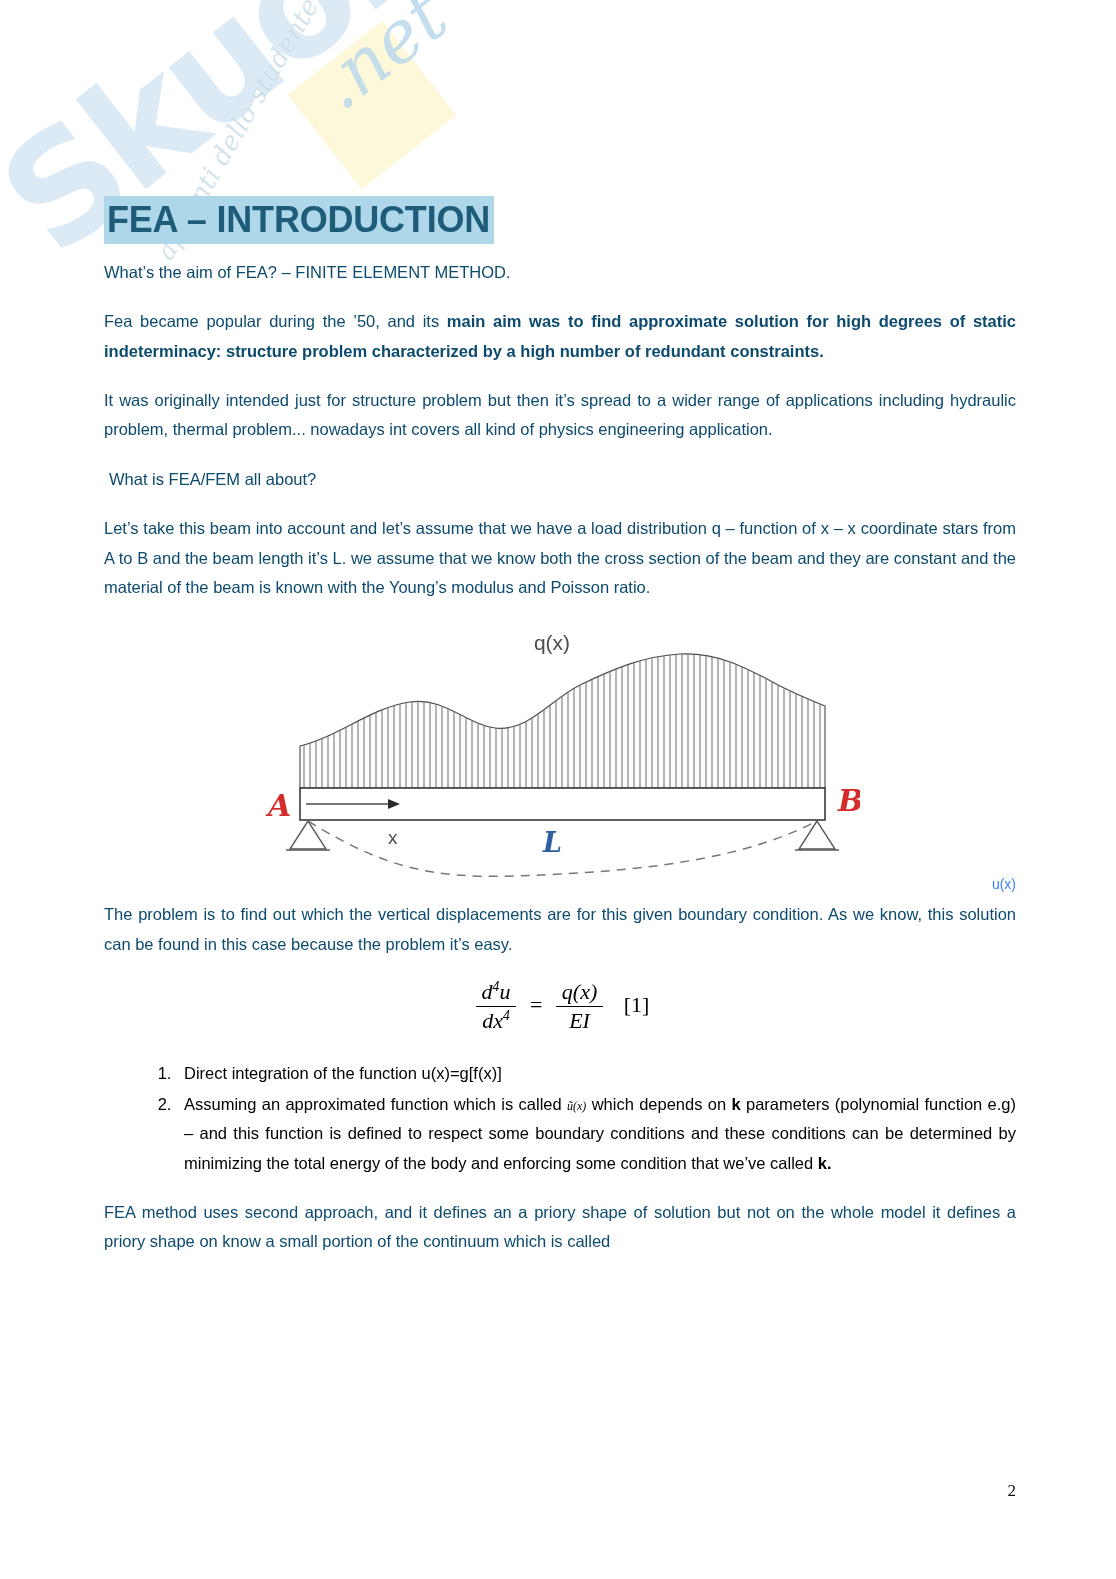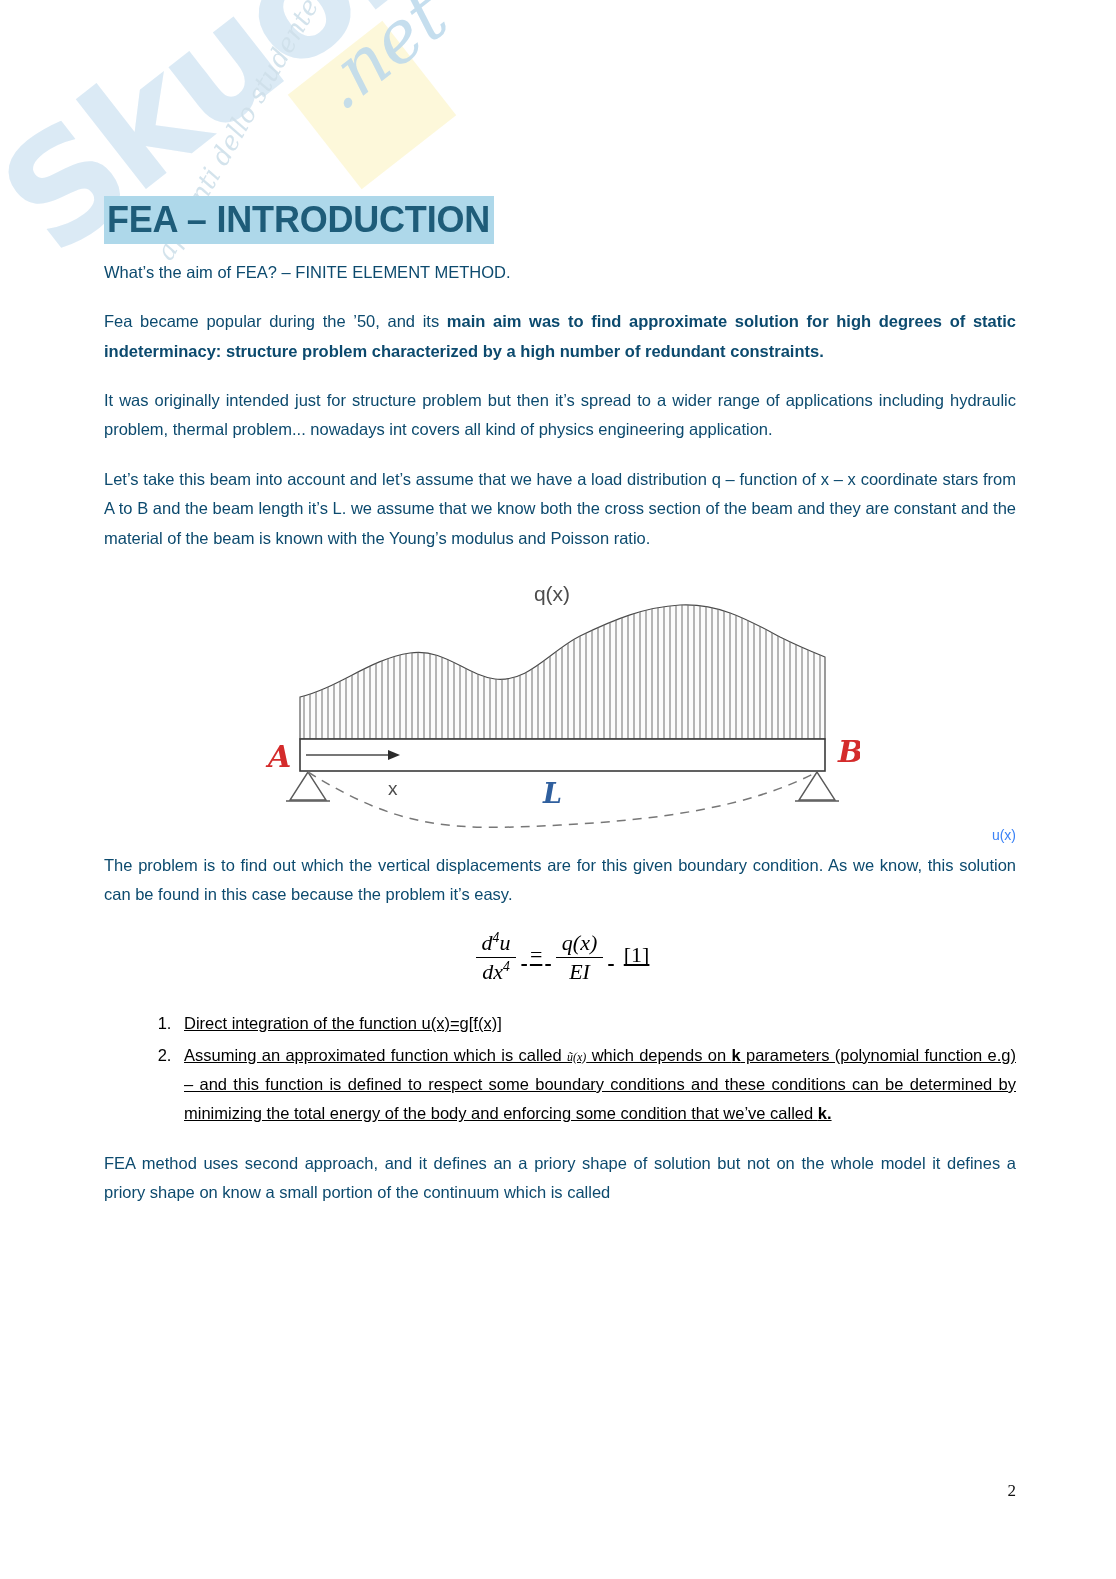--- a/index.html
+++ b/index.html
@@ -125,21 +125,20 @@
   .figure svg { display: block; margin: 0 auto; }
 
   
   .equation {
     margin: 6px 0 24px 0;
     text-align: center;
     font-family: "Liberation Serif", serif;
     font-style: italic;
     font-size: 22px;
     color: #000;
-    text-decoration: underline;
   }
   .frac {
     display: inline-block;
     vertical-align: middle;
     text-align: center;
     margin: 0 5px;
   }
   .frac .num { display: block; padding: 0 6px 1px 6px; }
   .frac .den { display: block; border-top: 1.4px solid #000; padding: 1px 6px 0 6px; }
   .eq-sign { font-style: normal; margin: 0 3px; }
@@ -150,21 +149,20 @@
   ol.methods {
     margin: 0 0 20px 0;
     padding-left: 72px;
     font-size: 16.5px;
     line-height: 1.78;
   }
   ol.methods li {
     margin-bottom: 2px;
     text-align: justify;
     padding-left: 8px;
-    text-decoration: underline;
   }
   ol.methods li::marker { font-size: 16.5px; }
   .mathit {
     font-family: "Liberation Serif", serif;
     font-style: italic;
     font-size: 12px;
   }
 
   
   .page-number {
@@ -196,20 +194,21 @@
     </h1>
 
     <p class="body nojust">What’s the aim of FEA? – FINITE ELEMENT METHOD.</p>
 
     <p class="body">
       <span>Fea became popular during the ’50, and its </span><span class="b">main aim was to find approximate solution for high degrees of static indeterminacy: structure problem characterized by a high number of redundant constraints.</span>
     </p>
 
     <p class="body">It was originally intended just for structure problem but then it’s spread to a wider range of applications including hydraulic problem, thermal problem... nowadays int covers all kind of physics engineering application.</p>
 
+    <p class="body nojust indent1">What is FEA/FEM all about?</p>
 
     <p class="body">Let’s take this beam into account and let’s assume that we have a load distribution q – function of x – x coordinate stars from A to B and the beam length it’s L. we assume that we know both the cross section of the beam and they are constant and the material of the beam is known with the Young’s modulus and Poisson ratio.</p>
 
     
     <div class="figure">
       <svg width="600" height="250" viewBox="0 0 600 250">
         <defs>
           <clipPath id="loadclip">
             <path d="M 40,160 L 40,118 C 80,108 110,80 150,74 C 185,69 205,96 235,100
                      C 268,104 290,72 320,57 C 355,40 385,28 420,26 C 460,24 490,42 520,58

